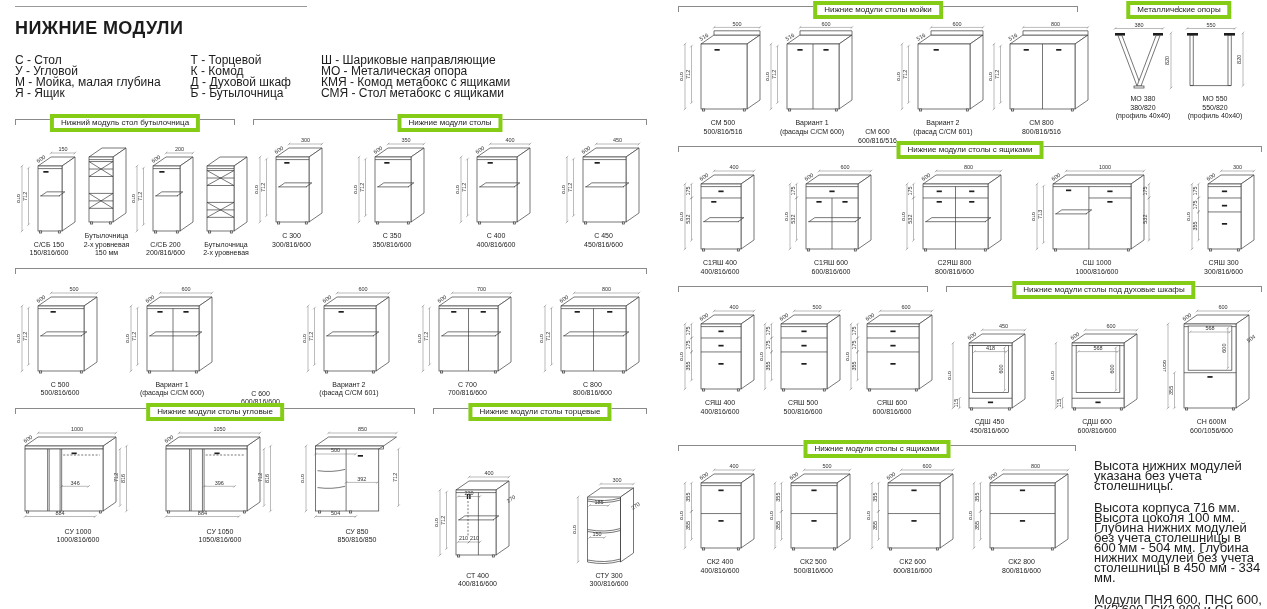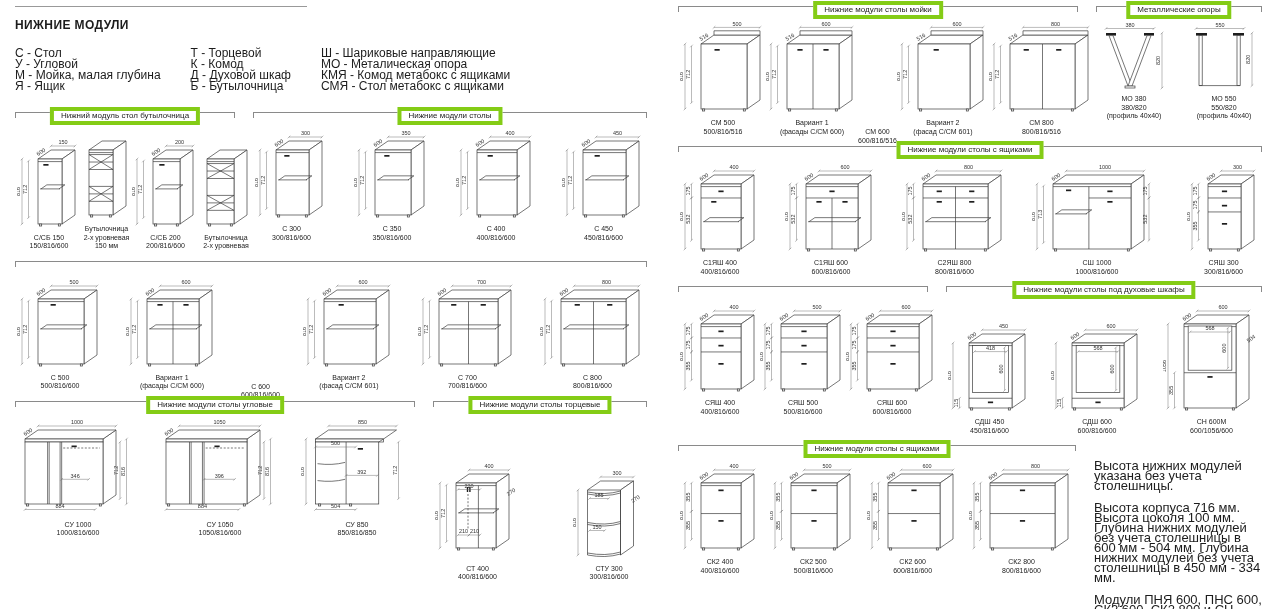--- a/index.html
+++ b/index.html
@@ -2,21 +2,21 @@
 <html><head>
 <meta charset="utf-8">
 <style>
   html,body{margin:0;padding:0;background:#fff;}
   .page{position:relative;width:1267px;height:609px;background:#fff;overflow:hidden;
         font-family:"Liberation Sans",sans-serif;color:#1c1c1c;}
   .col{position:absolute;top:6px;}
   .col.left{left:15px;width:632px;}
   .col.right{left:678px;width:584px;}
   .topline{width:292px;border-top:1px solid #999;margin-bottom:11px;}
-  h1.title{font-size:12px;font-weight:700;letter-spacing:.4px;margin:0 0 16px;}
+  h1.title{font-size:18px;font-weight:700;letter-spacing:.4px;margin:0 0 16px;}
   .legend{display:flex;gap:30px;margin-bottom:20px;font-size:12px;line-height:11px;}
   .legend .lcol div{white-space:nowrap;}
   .row{display:flex;gap:18px;margin-bottom:10px;align-items:flex-start;}
   .sec{display:flex;flex-direction:column;min-width:0;}
   .sec-head{position:relative;height:4px;border-top:1px solid #8a8a8a;margin-bottom:9px;}
   .sec-head::before,.sec-head::after{content:"";position:absolute;top:-1px;width:1px;height:6px;background:#8a8a8a;}
   .sec-head::before{left:0;}
   .sec-head::after{right:0;}
   .sec-title{position:absolute;top:-6px;left:50%;transform:translateX(-50%);background:#fff;
              border:4px solid #84cc16;padding:0 7px;font-size:8px;line-height:10px;white-space:nowrap;}
@@ -25,21 +25,21 @@
   .cap{font-size:7px;line-height:8.5px;text-align:center;margin-top:3px;white-space:nowrap;}
   .label-only .cap{transform:translateY(9px);}
   .notes{flex:1;font-size:13px;line-height:10px;padding-top:16px;}
   .notes p{margin:0 0 12px;}
   [data-sec="bottle"]{width:220px;}
   [data-sec="tables1"]{flex:1;}
   [data-sec="tables2"]{width:100%;}
   [data-sec="corner"]{width:400px;}
   [data-sec="end"]{flex:1;gap:44px;}
   [data-sec="sinks"]{width:400px;}
-  [data-sec="legs"]{flex:1;}
+  [data-sec="legs"]{flex:1;align-items:center;}
   [data-sec="drawers1"]{width:100%;}
   [data-sec="drawers2"]{width:250px;}
   [data-sec="ovens"]{flex:1;}
   [data-sec="drawers3"]{width:398px;}
   svg .s{stroke:#3c3c3c;stroke-width:.7;fill:none;}
   svg .f{fill:#fff;stroke:#3c3c3c;stroke-width:.7;}
   svg .dl{stroke:#666;stroke-width:.45;fill:none;}
   svg .dash{stroke-dasharray:2 1.6;}
   svg .hd{fill:#1e1e1e;stroke:none;}
   svg .d{font-family:"Liberation Sans",sans-serif;font-size:5.5px;fill:#333;}

